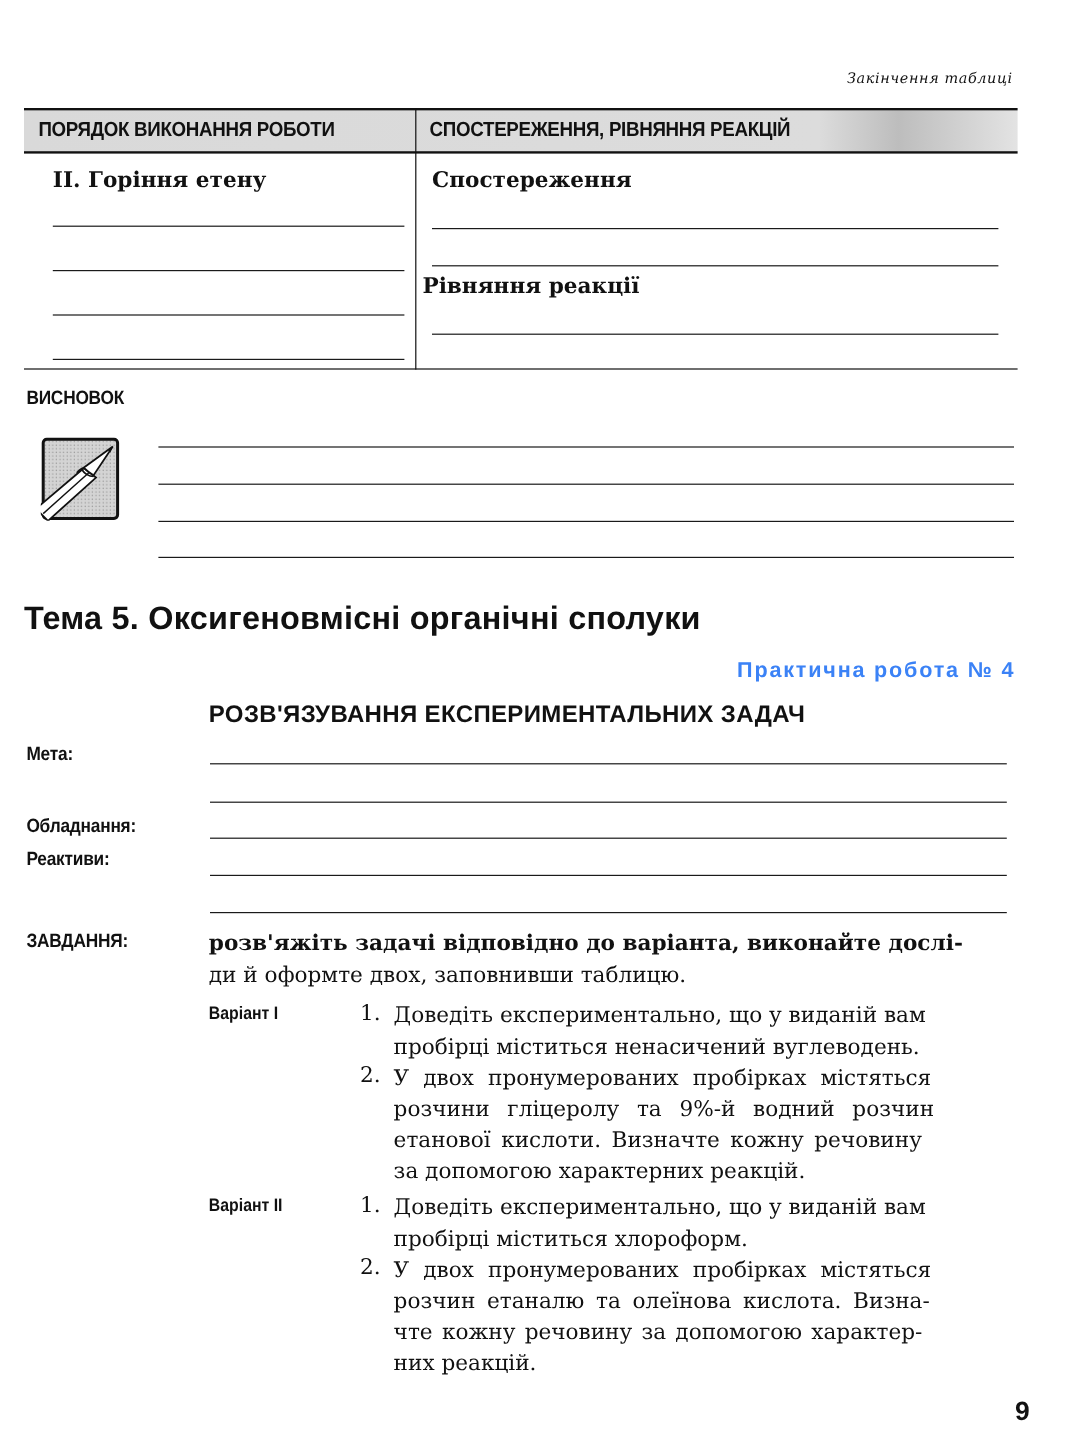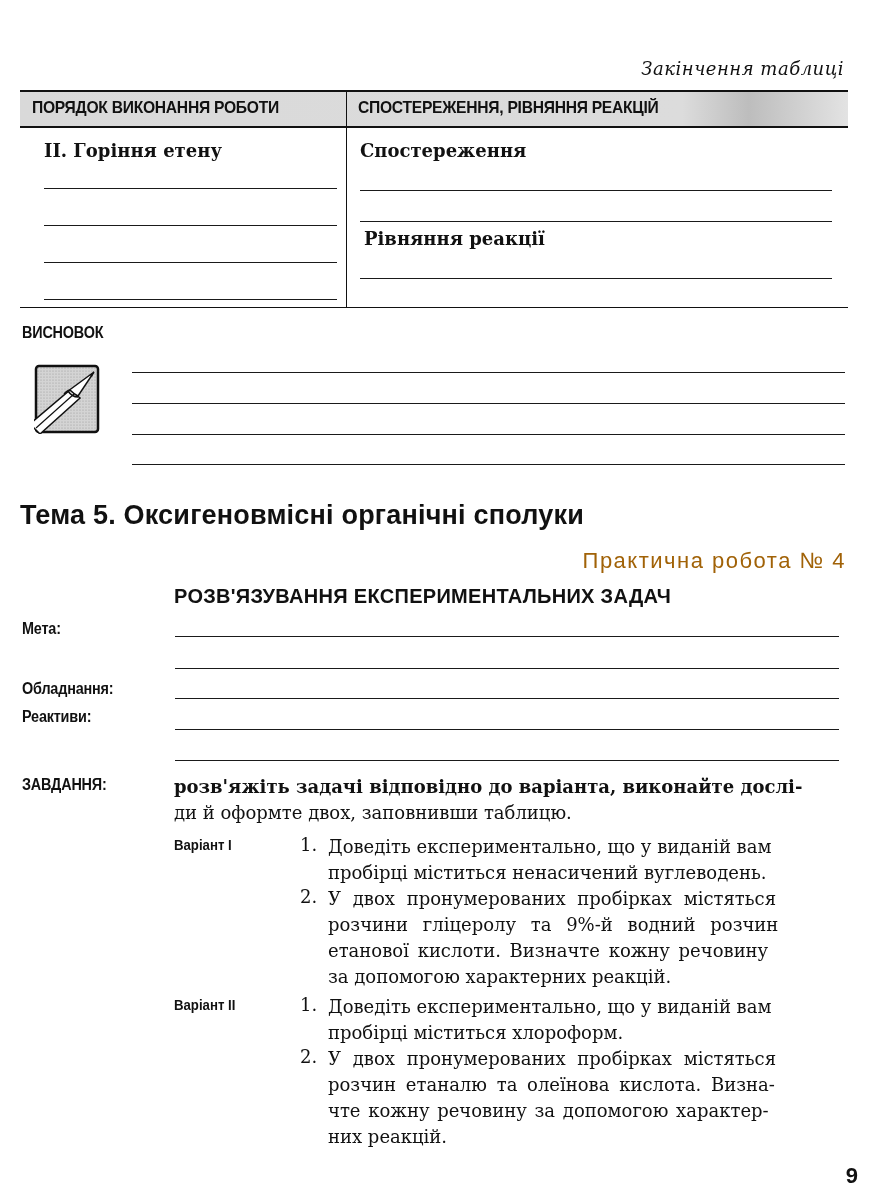--- a/index.html
+++ b/index.html
@@ -2,36 +2,36 @@
 <html><head>
   <meta charset="utf-8">
   <style>
     html, body { margin: 0; padding: 0; background: #ffffff; }
     body { width: 888px; height: 1200px; position: relative; overflow: hidden; color: #111; }
     .serif { font-family: "DejaVu Serif", "Liberation Serif", serif; }
     .sans { font-family: "Liberation Sans", "DejaVu Sans", sans-serif; }
     .abs { position: absolute; }
     .line { position: absolute; height: 0; border-top: 1.6px solid #1a1a1a; }
 
-    .table-caption { right: 44px; top: 58px; font-size: 18px; font-style: italic; letter-spacing: 0.5px; }
+    .table-caption { right: 44px; top: 58px; font-size: 12px; font-style: italic; letter-spacing: 0.5px; }
 
     .tbl-top { left: 20px; width: 828px; top: 90px; border-top: 2px solid #111; }
     .tbl-head { left: 20px; width: 828px; top: 92px; height: 34px; background: linear-gradient(90deg,#d9d9d9 0%,#dcdcdc 80%,#bdbdbd 88%,#e3e3e3 100%); }
     .tbl-headline { left: 20px; width: 828px; top: 126px; border-top: 2px solid #111; }
     .tbl-vline { left: 346px; top: 90px; height: 218px; border-left: 1.8px solid #111; }
     .tbl-bottom { left: 20px; width: 828px; top: 307px; border-top: 1.8px solid #111; }
     .th { top: 98px; font-size: 17px; font-weight: bold; letter-spacing: -0.3px; transform: scaleX(0.92); transform-origin: left; }
     .cell-text { font-size: 18px; font-weight: bold; }
 
     .section-label { font-size: 16px; font-weight: bold; transform: scaleX(0.9); transform-origin: left; letter-spacing: -0.2px; }
 
     .pencil { left: 34px; top: 364px; width: 70px; height: 70px; }
 
     .topic-title { left: 20px; top: 500px; font-size: 27px; font-weight: bold; letter-spacing: 0.2px; }
-    .work-title { right: 42px; top: 548px; font-size: 22px; font-weight: normal; color: #a16207; letter-spacing: 1.5px; }
+    .work-title { right: 42px; top: 548px; font-size: 18px; font-weight: bold; color: #3b82f6; letter-spacing: 1.5px; }
     .work-subtitle { left: 174px; top: 585px; font-size: 20px; font-weight: bold; letter-spacing: 0.3px; }
 
     .body-text { font-size: 18px; line-height: 26px; }
     .variant-label { font-size: 15px; font-weight: bold; transform: scaleX(0.88); transform-origin: left; }
     .item-num { font-size: 18px; }
     .page-num { right: 30px; top: 1163px; font-size: 22px; font-weight: bold; }
   </style>
 </head>
 <body>
 
@@ -41,21 +41,21 @@
 <div class="line tbl-top"></div>
 <div class="line tbl-headline"></div>
 <div class="abs tbl-vline"></div>
 <div class="line tbl-bottom"></div>
 
 <div class="abs sans th" style="left:32px;">ПОРЯДОК ВИКОНАННЯ РОБОТИ</div>
 <div class="abs sans th" style="left:358px;">СПОСТЕРЕЖЕННЯ, РІВНЯННЯ РЕАКЦІЙ</div>
 
 <div class="abs serif cell-text" style="left:44px; top:140px;">II. Горіння етену</div>
 <div class="abs serif cell-text" style="left:360px; top:140px;">Спостереження</div>
-<div class="abs serif cell-text" style="left:364px; top:228px;">Рівняння реакції</div>
+<div class="abs serif cell-text" style="left:352px; top:228px;">Рівняння реакції</div>
 
 <div class="line" style="left:44px; width:293px; top:188px;"></div>
 <div class="line" style="left:44px; width:293px; top:225px;"></div>
 <div class="line" style="left:44px; width:293px; top:262px;"></div>
 <div class="line" style="left:44px; width:293px; top:299px;"></div>
 
 <div class="line" style="left:360px; width:472px; top:190px;"></div>
 <div class="line" style="left:360px; width:472px; top:221px;"></div>
 <div class="line" style="left:360px; width:472px; top:278px;"></div>
 

